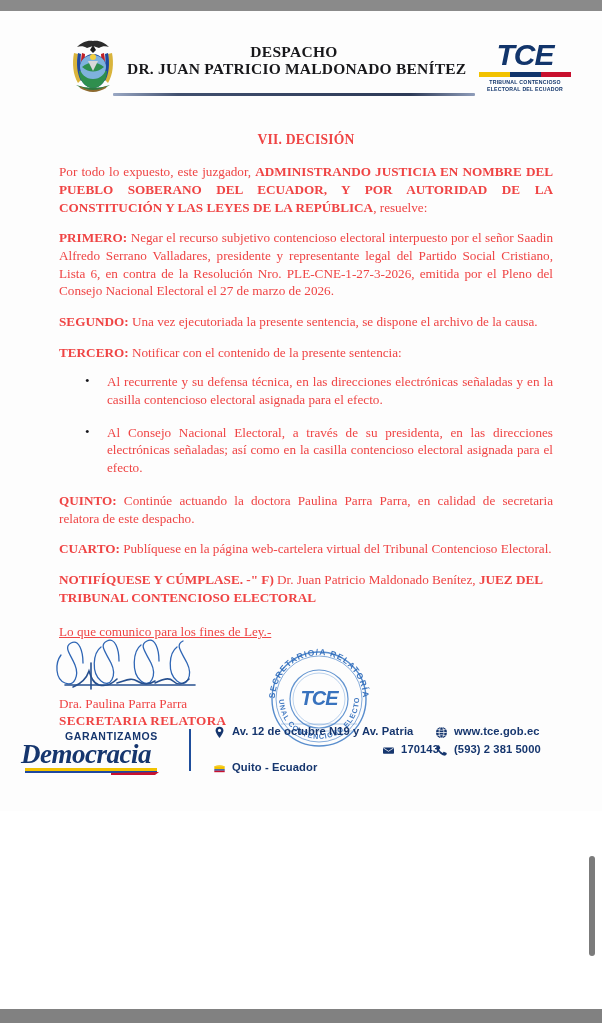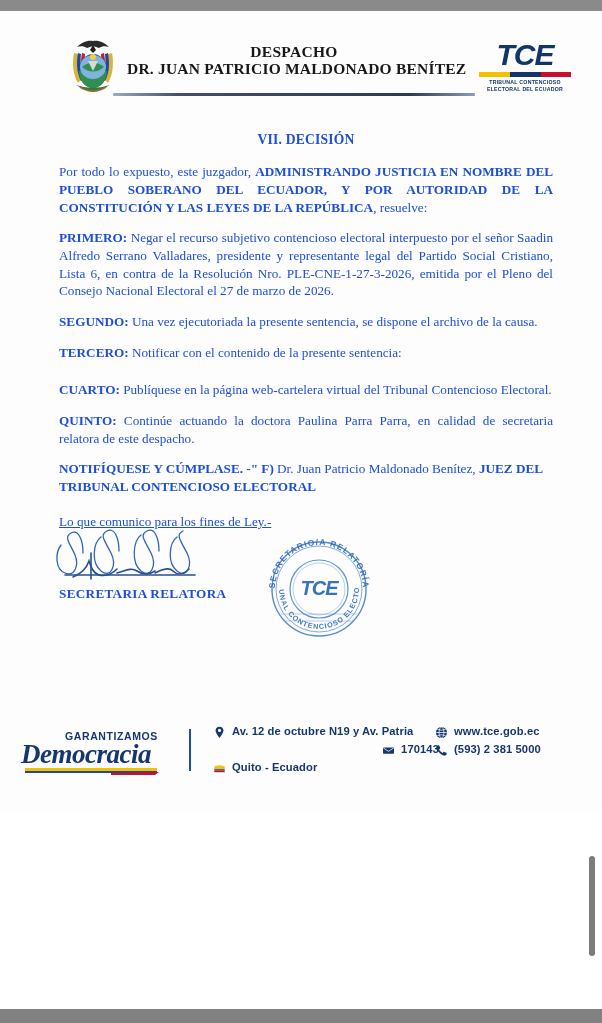--- a/index.html
+++ b/index.html
@@ -141,35 +141,35 @@
     line-height: 1.35;
     margin-top: 2px;
   }
 
   
   .doc-body {
     margin: 0 44px 0 54px;
     font-size: 13.2px;
     line-height: 1.34;
     text-align: justify;
-    color: #1d4ed8;
+    color: #ef4444;
   }
   .section-title {
     text-align: center;
     font-weight: bold;
     font-size: 13.6px;
     letter-spacing: 0.2px;
     margin: 20px 0 14px 0;
   }
   .para {
     margin: 0 0 13px 0;
     text-align: justify;
   }
   .para b, .lead-bold { font-weight: bold; }
-  .para.tight { margin-bottom: 20px; }
+  .para.tight { margin-bottom: 12px; }
 
   ul.bullets {
     list-style: none;
     margin: 4px 0 12px 0;
     padding: 0 0 0 26px;
   }
   ul.bullets li {
     position: relative;
     padding-left: 22px;
     margin-bottom: 15px;
@@ -317,25 +317,27 @@
 
     <p class="para"><span>Por todo lo expuesto, este juzgador, </span><b>ADMINISTRANDO JUSTICIA EN NOMBRE DEL PUEBLO SOBERANO DEL ECUADOR, Y POR AUTORIDAD DE LA CONSTITUCIÓN Y LAS LEYES DE LA REPÚBLICA</b><span>, resuelve:</span></p>
 
     <p class="para"><b>PRIMERO:</b><span> Negar el recurso subjetivo contencioso electoral interpuesto por el señor Saadin Alfredo Serrano Valladares, presidente y representante legal del Partido Social Cristiano, Lista 6, en contra de la Resolución Nro. PLE-CNE-1-27-3-2026, emitida por el Pleno del Consejo Nacional Electoral el 27 de marzo de 2026.</span></p>
 
     <p class="para"><b>SEGUNDO:</b><span> Una vez ejecutoriada la presente sentencia, se dispone el archivo de la causa.</span></p>
 
     <p class="para tight"><b>TERCERO:</b><span> Notificar con el contenido de la presente sentencia:</span></p>
 
     <ul class="bullets">
+      <li><span>Al recurrente y su defensa técnica, en las direcciones electrónicas señaladas y en la casilla contencioso electoral asignada para el efecto.</span></li>
+      <li><span>Al Consejo Nacional Electoral, a través de su presidenta, en las direcciones electrónicas señaladas; así como en la casilla contencioso electoral asignada para el efecto.</span></li>
     </ul>
 
+    <p class="para"><b>QUINTO:</b><span> Continúe actuando la doctora Paulina Parra Parra, en calidad de secretaria relatora de este despacho.</span></p>
+
     <p class="para"><b>CUARTO:</b><span> Publíquese en la página web-cartelera virtual del Tribunal Contencioso Electoral.</span></p>
-
-    <p class="para"><b>QUINTO:</b><span> Continúe actuando la doctora Paulina Parra Parra, en calidad de secretaria relatora de este despacho.</span></p>
 
     <p class="notify-block"><span>NOTIFÍQUESE Y CÚMPLASE. -" F)</span><span class="regular"> Dr. Juan Patricio Maldonado Benítez, </span><span>JUEZ DEL TRIBUNAL CONTENCIOSO ELECTORAL</span></p>
 
     <p class="comunico">Lo que comunico para los fines de Ley.-</p>
 
     <div class="sign-area">
 
       <div class="signature-scribble">
         <svg viewBox="0 0 250 80" width="250" height="80">
           <g fill="none" stroke="#2f66b5" stroke-width="1.3" stroke-linecap="round">
@@ -348,20 +350,21 @@
             <path d="M20 54 C30 50 34 44 36 38 C38 44 40 50 46 52 C54 54 60 50 64 46"></path>
             <path d="M64 50 C72 48 78 44 84 48 C90 52 96 52 102 48"></path>
             <path d="M102 50 C110 46 116 44 120 48 C124 52 130 52 136 46"></path>
             <path d="M12 52 L142 52"></path>
             <path d="M38 30 L38 56"></path>
           </g>
         </svg>
       </div>
 
       <div class="sign-names">
+        <div class="sign-name-1">Dra. Paulina Parra Parra</div>
         <div class="sign-name-2">SECRETARIA RELATORA</div>
       </div>
 
       <div class="seal">
         <svg viewBox="0 0 120 120" width="120" height="120">
           <defs>
             <path id="arcTop" d="M 16 60 A 44 44 0 0 1 104 60"></path>
             <path id="arcBot" d="M 20 60 A 40 40 0 0 0 100 60"></path>
           </defs>
           <circle cx="60" cy="60" r="47" fill="none" stroke="#3b79c4" stroke-width="1.4" opacity="0.85"></circle>

